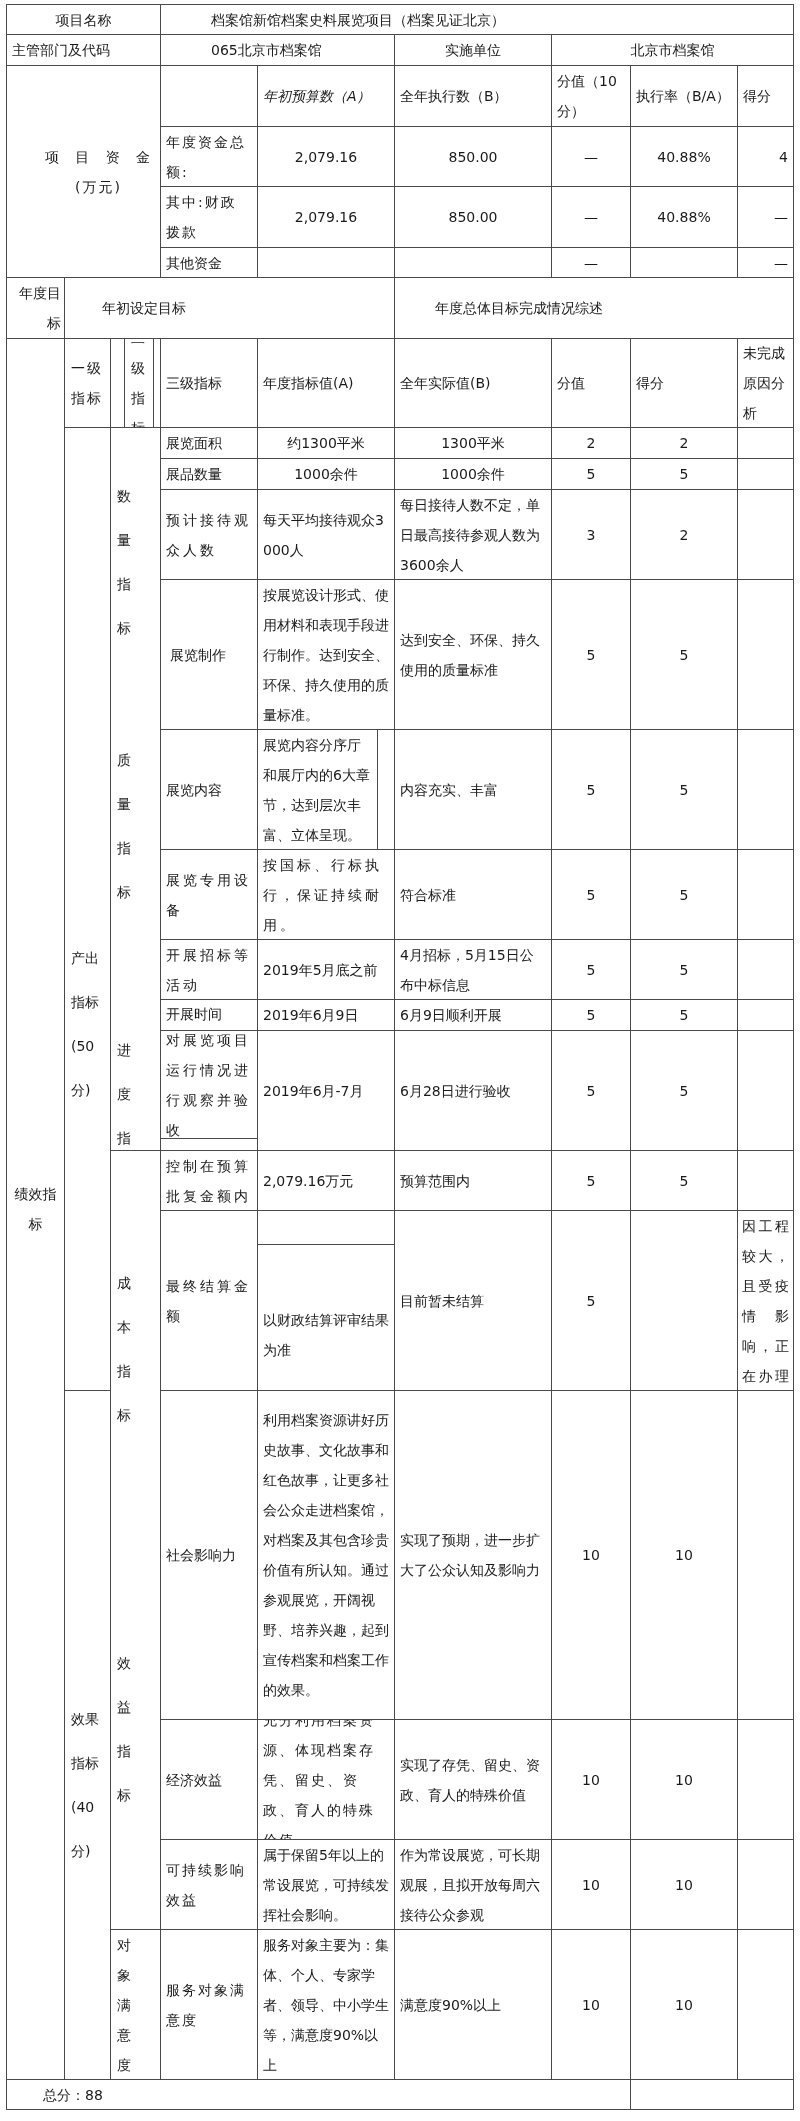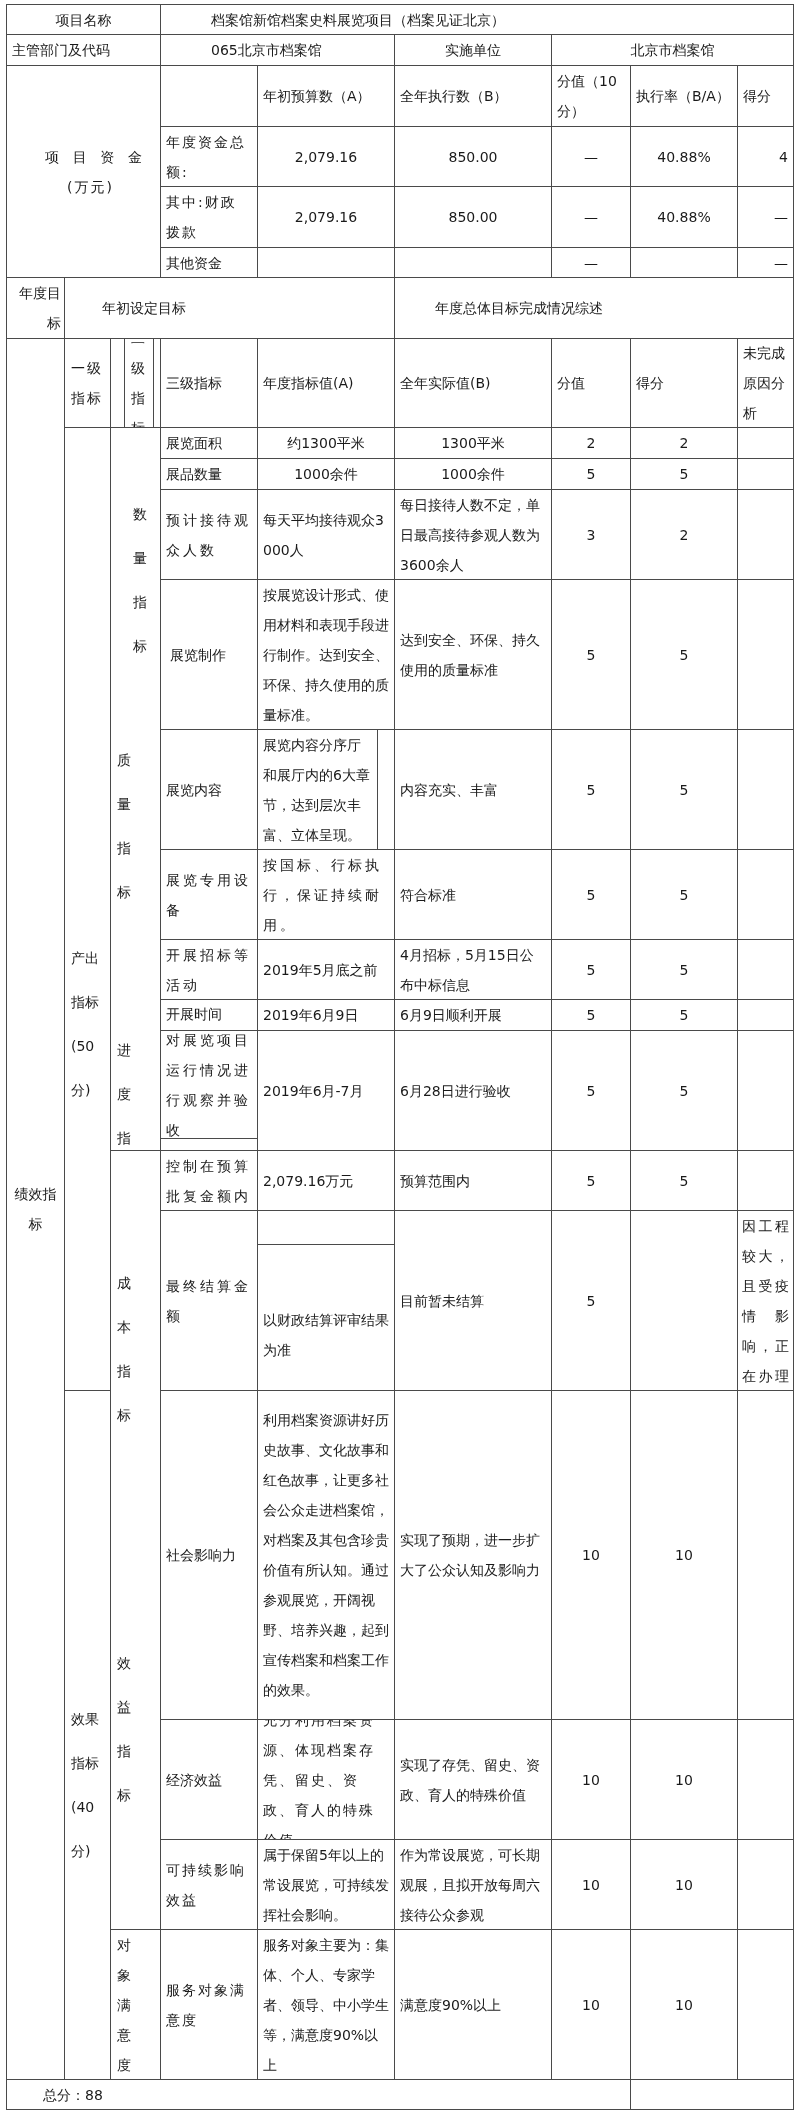--- a/index.html
+++ b/index.html
@@ -32,31 +32,31 @@
   <div class="c" style="left:160px;top:34px;width:235px;height:32px;padding-left:50px;">
       <span>065北京市档案馆</span>
     </div>
   <div class="c ctr" style="left:394px;top:34px;width:158px;height:32px;">
       <span>实施单位</span>
     </div>
   <div class="c ctr" style="left:551px;top:34px;width:243px;height:32px;">
       <span>北京市档案馆</span>
     </div>
 
-  <div class="c" style="left:6px;top:65px;width:155px;height:213px;padding:0 16px 0 38px;">
+  <div class="c" style="left:6px;top:65px;width:155px;height:213px;padding:0 8px 0 38px;">
     <span style="text-align:justify;text-align-last:justify;letter-spacing:2px;">
       <span style="display:block;text-align-last:justify;">项 目 资 金</span>
       <span style="display:block;text-align:right;text-align-last:right;padding-right:30px;">(万元)</span>
     </span>
   </div>
 
   <div class="c" style="left:160px;top:65px;width:98px;height:62px;">
       <span></span>
     </div>
-  <div class="c lft" style="left:257px;top:65px;width:138px;height:62px;">
+  <div class="c lft" style="left:257px;top:65px;width:138px;height:62px;font-style:italic;">
       <span>年初预算数（A）</span>
     </div>
   <div class="c lft" style="left:394px;top:65px;width:158px;height:62px;">
       <span>全年执行数（B）</span>
     </div>
   <div class="c lft" style="left:551px;top:65px;width:80px;height:62px;">
       <span>分值（10分）</span>
     </div>
   <div class="c lft" style="left:630px;top:65px;width:108px;height:62px;">
       <span>执行率（B/A）</span>
@@ -162,21 +162,21 @@
     </div>
 
   <div class="c lft" style="left:64px;top:427px;width:47px;height:964px;padding:0 6px;align-items:center;">
       <span style="line-height:44px;margin-top:230px;">产出指标(50分)</span>
     </div>
   <div class="c lft" style="left:64px;top:1390px;width:47px;height:690px;padding:0 6px;">
       <span style="line-height:44px;margin-top:100px;">效果指标(40分)</span>
     </div>
 
   <div class="c" style="left:110px;top:427px;width:51px;height:724px;padding:0;display:block;">
-    <span style="position:absolute;left:6px;top:64px;width:38px;letter-spacing:8px;line-height:44px;text-align:right;">数量指标</span>
+    <span style="position:absolute;left:6px;top:46px;width:38px;letter-spacing:8px;line-height:44px;">数量指标</span>
     <span style="position:absolute;left:6px;top:310px;width:38px;letter-spacing:8px;line-height:44px;">质量指标</span>
     <span style="position:absolute;left:6px;top:600px;width:38px;letter-spacing:8px;line-height:44px;">进度指标</span>
   </div>
   <div class="c" style="left:110px;top:1150px;width:51px;height:780px;padding:0;display:block;">
     <span style="position:absolute;left:6px;top:110px;width:38px;letter-spacing:8px;line-height:44px;">成本指标</span>
     <span style="position:absolute;left:6px;top:490px;width:38px;letter-spacing:8px;line-height:44px;">效益指标</span>
   </div>
   <div class="c" style="left:110px;top:1929px;width:51px;height:151px;padding:0 6px;">
       <span style="letter-spacing:8px;line-height:30px;">服务对象满意度指标</span>
     </div>

